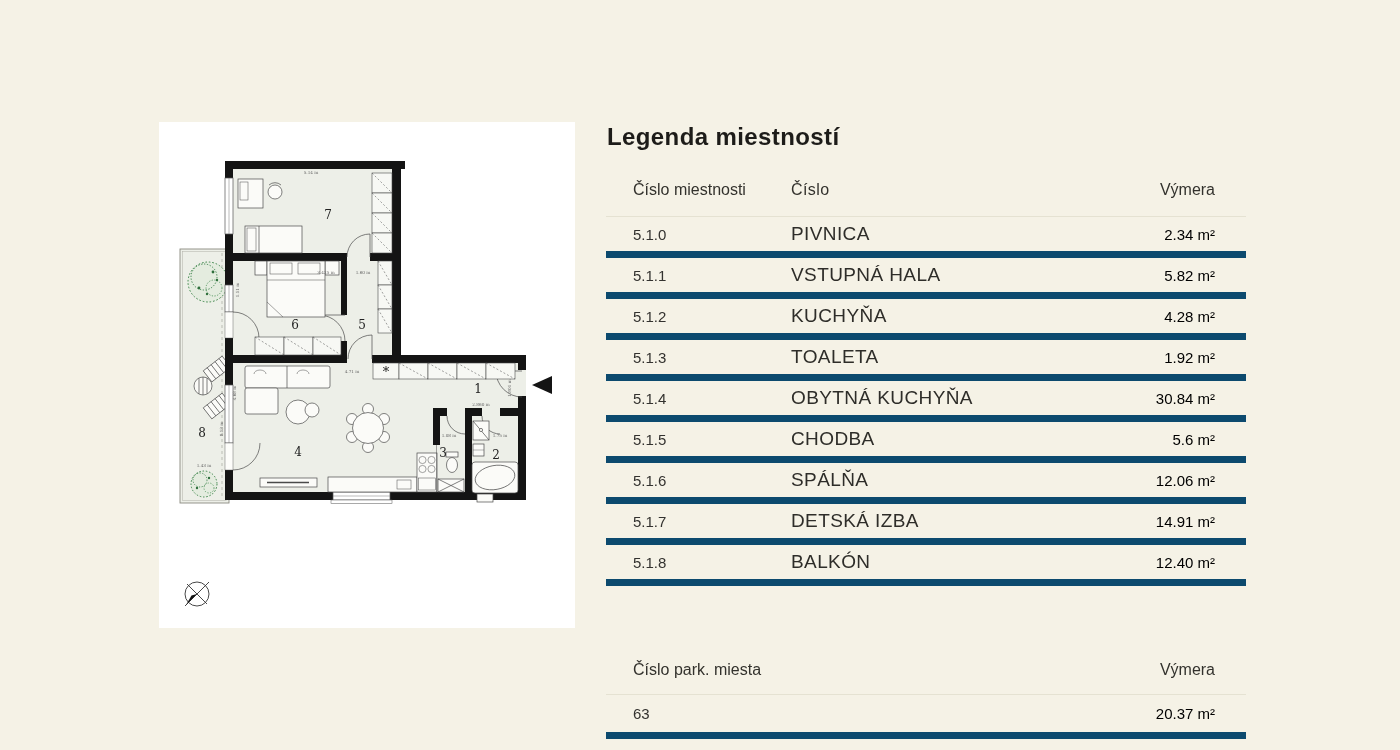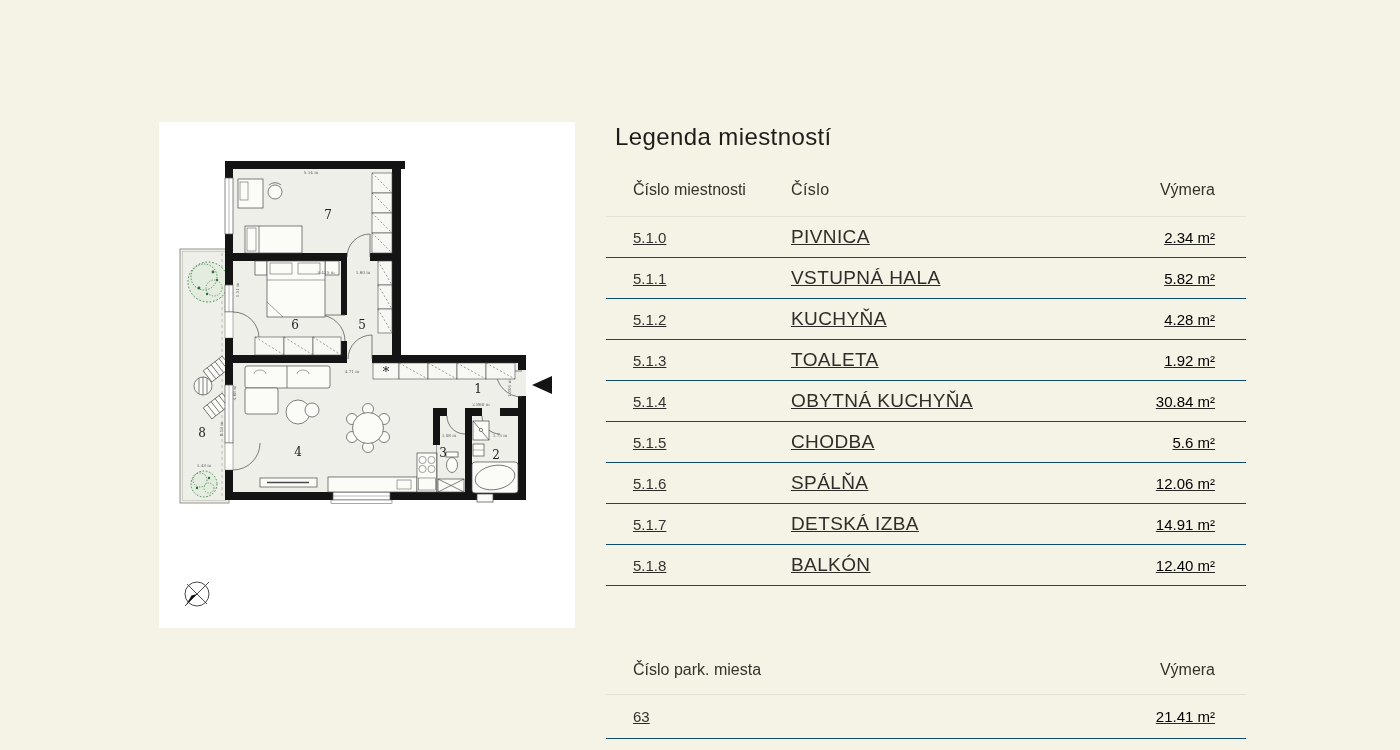--- a/index.html
+++ b/index.html
@@ -13,28 +13,28 @@
   }
   .plan-panel {
     position:absolute; left:159px; top:122px;
     width:416px; height:506px;
     background:#ffffff;
   }
   .plan-panel svg { display:block; width:416px; height:506px; }
 
   .legend { position:absolute; left:606px; top:123px; width:640px; }
   .legend h1 {
-    font-size:24px; font-weight:400; color:#1d1c19;
-    letter-spacing:.4px; margin:0 0 30px 9px; line-height:28px;
+    font-size:24px; font-weight:700; color:#1d1c19;
+    letter-spacing:.4px; margin:0 0 30px 1px; line-height:28px;
   }
   .grid3 { display:grid; grid-template-columns:185px 1fr 230px; align-items:center; }
   .grid2 { display:grid; grid-template-columns:1fr 230px; align-items:center; }
   .thead { height:36px; border-bottom:1px solid #e5e2d2; align-items:end; padding-bottom:23px; }
   .thead span { font-size:16px; color:#33322d; }
-  .trow { height:41px; border-bottom:1px solid #0c4a6e;text-decoration:underline; }
+  .trow { height:41px; border-bottom:7px solid #0c4a6e; }
   .col-num { padding-left:27px; font-size:15px; color:#33322f; }
   .col-name { font-size:19px; letter-spacing:.4px; color:#2e2d29; }
   .col-area { text-align:right; padding-right:31px; font-size:15px; color:#000000; }
   .parking { margin-top:75px; }
   .parking .thead { height:34px; }
   .parking .trow { height:44px; }
 </style>
 </head>
 <body>
 
@@ -370,17 +370,17 @@
   </div>
 
   <div class="parking">
     <div class="grid2 thead">
       <span class="col-num">Číslo park. miesta</span>
       <span class="col-area">Výmera</span>
     </div>
     <div id="parking-body">
         <div class="grid2 trow">
           <span class="col-num">63</span>
-          <span class="col-area">21.41 m²</span>
+          <span class="col-area">20.37 m²</span>
         </div>
       </div>
   </div>
 </div>
 
 </body></html>

